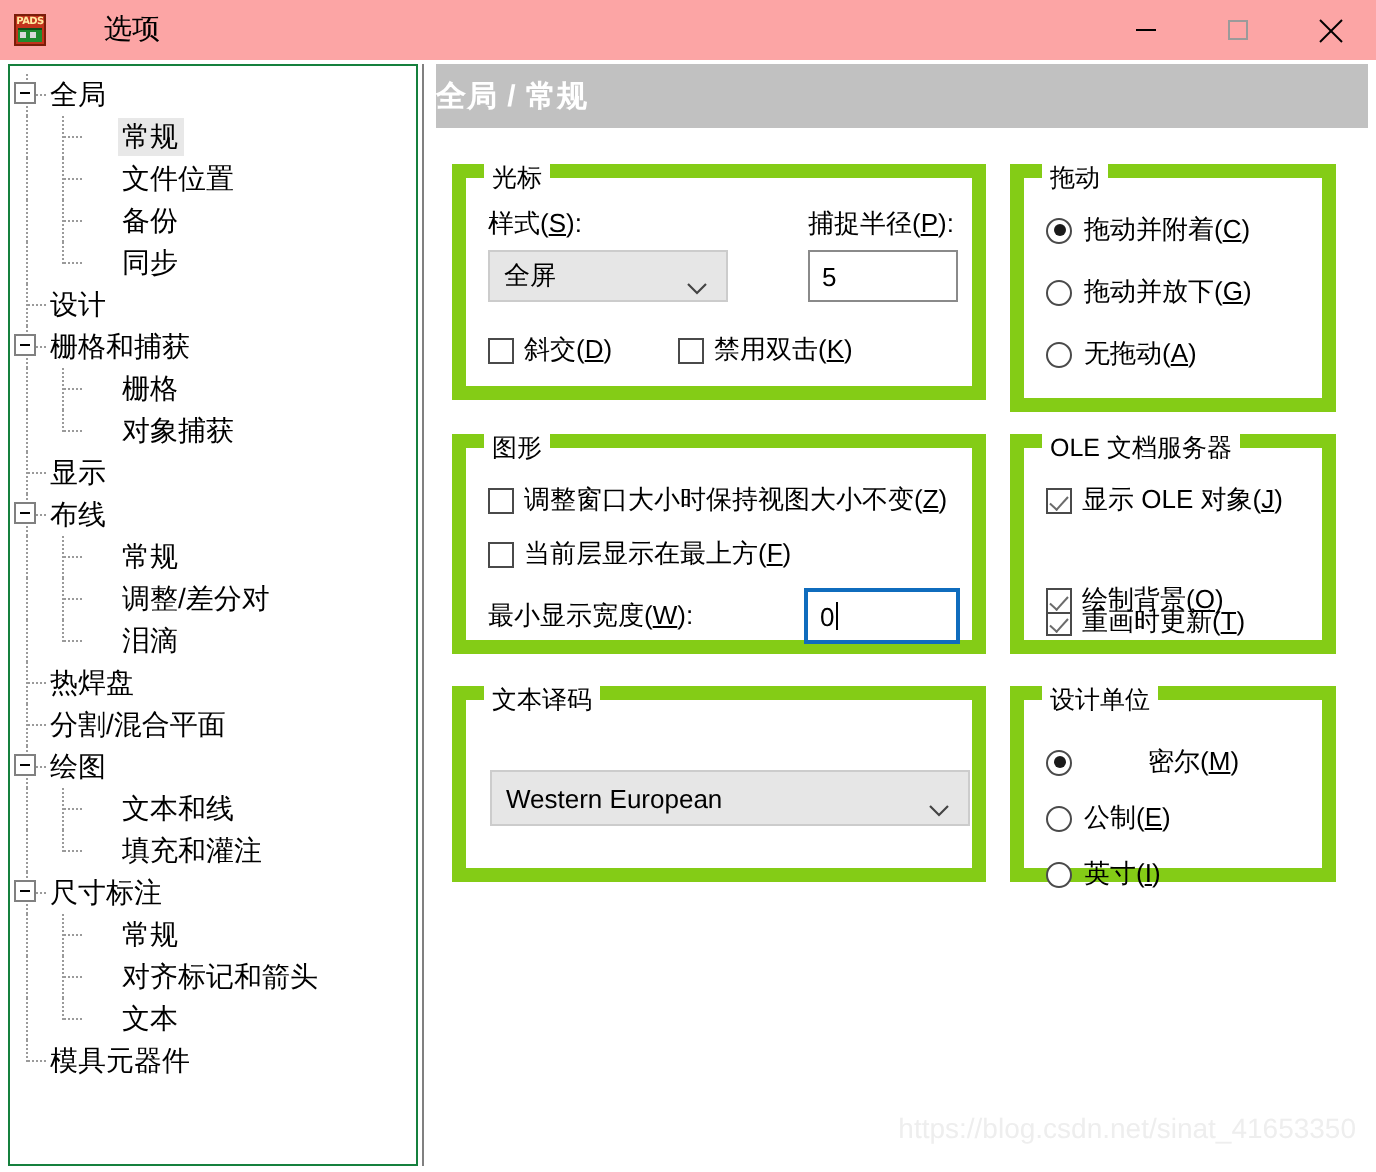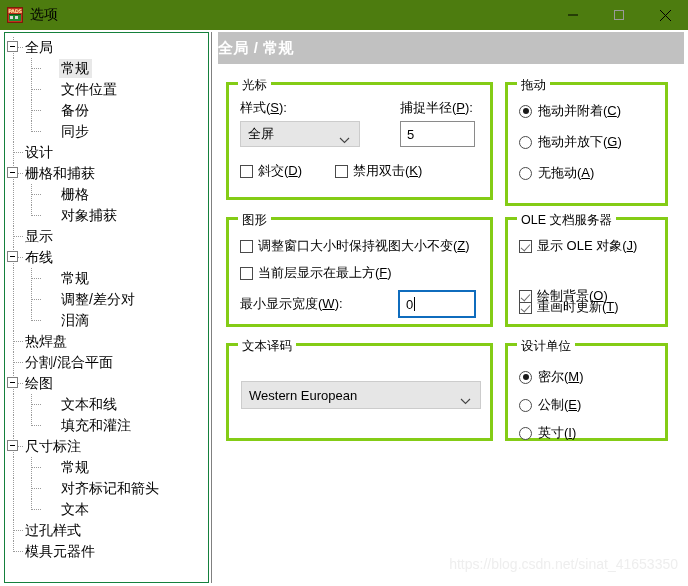--- a/index.html
+++ b/index.html
@@ -7,21 +7,21 @@
     width:688px;height:586px;
     background:#ffffff;
     font-family:"Liberation Sans","DejaVu Sans",sans-serif;
     font-size:13px;color:#000;
     overflow:hidden;
     position:relative;
   }
   
   #titlebar{
     height:30px;display:flex;align-items:center;
-    background:#4d7c0f;position:relative;
+    background:#fca5a5;position:relative;gap:22px;
   }
   #app-icon{
     width:16px;height:16px;margin-left:7px;margin-right:7px;
     position:relative;border:1px solid #7a1d0a;box-sizing:border-box;
     background:#c2331c;flex:0 0 auto;
   }
   #app-icon .pads-txt{
     position:absolute;top:0;left:0;right:0;height:7px;
     font-size:5px;line-height:7px;text-align:center;color:#ffe9a0;
     font-family:"DejaVu Sans",sans-serif;font-weight:bold;letter-spacing:-0.3px;
@@ -79,21 +79,21 @@
   
   #page{
     position:absolute;left:218px;right:4px;top:2px;bottom:3px;
   }
   #page-header{
     height:32px;background:#c1c1c1;display:flex;align-items:center;
     color:#ffffff;font-weight:bold;font-size:15px;
     letter-spacing:0.5px;
   }
   .gbox{
-    position:absolute;border:3px solid #84cc16;box-sizing:border-box;
+    position:absolute;border:7px solid #84cc16;box-sizing:border-box;
   }
   .gtitle{
     position:absolute;top:-8px;left:9px;background:#ffffff;
     padding:0 4px;font-size:12.5px;color:#000;white-space:nowrap;
   }
   .lbl{font-size:13px;white-space:nowrap;}
   u{text-decoration:underline;}
   
   .combo{
     border:1px solid #cccccc;background:#e6e6e6;height:26px;
@@ -381,27 +381,20 @@
           </div>
           <div class="tw">
             <div class="vline half"></div>
             <div class="hline"></div>
           </div>
           <div style="width: 18px; flex: 0 0 auto;"></div>
           <span class="tlabel">文本</span>
         </div>
         <div class="tnode">
           <div class="tw">
-            <div class="vline"></div>
-            <div class="hline"></div>
-          </div>
-          <span class="tlabel">过孔样式</span>
-        </div>
-        <div class="tnode">
-          <div class="tw">
             <div class="vline half"></div>
             <div class="hline"></div>
           </div>
           <span class="tlabel">模具元器件</span>
         </div>
       </div>
   </div>
   <div id="splitter"></div>
 
   <div id="page">
@@ -497,21 +490,21 @@
         <span class="arr">
           <svg width="11" height="7" viewBox="0 0 11 7">
               <polyline points="1,1 5.5,5.5 10,1" fill="none" stroke="#444" stroke-width="1.1"></polyline>
             </svg>
         </span>
       </div>
     </div>
 
     <div class="gbox" style="left:287px;top:311px;width:163px;height:98px;">
       <span class="gtitle">设计单位</span>
-      <div class="rad" style="position:absolute;left:11px;top:22px;">
+      <div class="rad" style="position:absolute;left:11px;top:22px;gap:32px;">
         <span class="rbox on"></span>
         <span><span>密尔(</span><u>M</u>)</span>
       </div>
       <div class="rad" style="position:absolute;left:11px;top:50px;">
         <span class="rbox"></span>
         <span><span>公制(</span><u>E</u>)</span>
       </div>
       <div class="rad" style="position:absolute;left:11px;top:78px;">
         <span class="rbox"></span>
         <span><span>英寸(</span><u>I</u>)</span>

